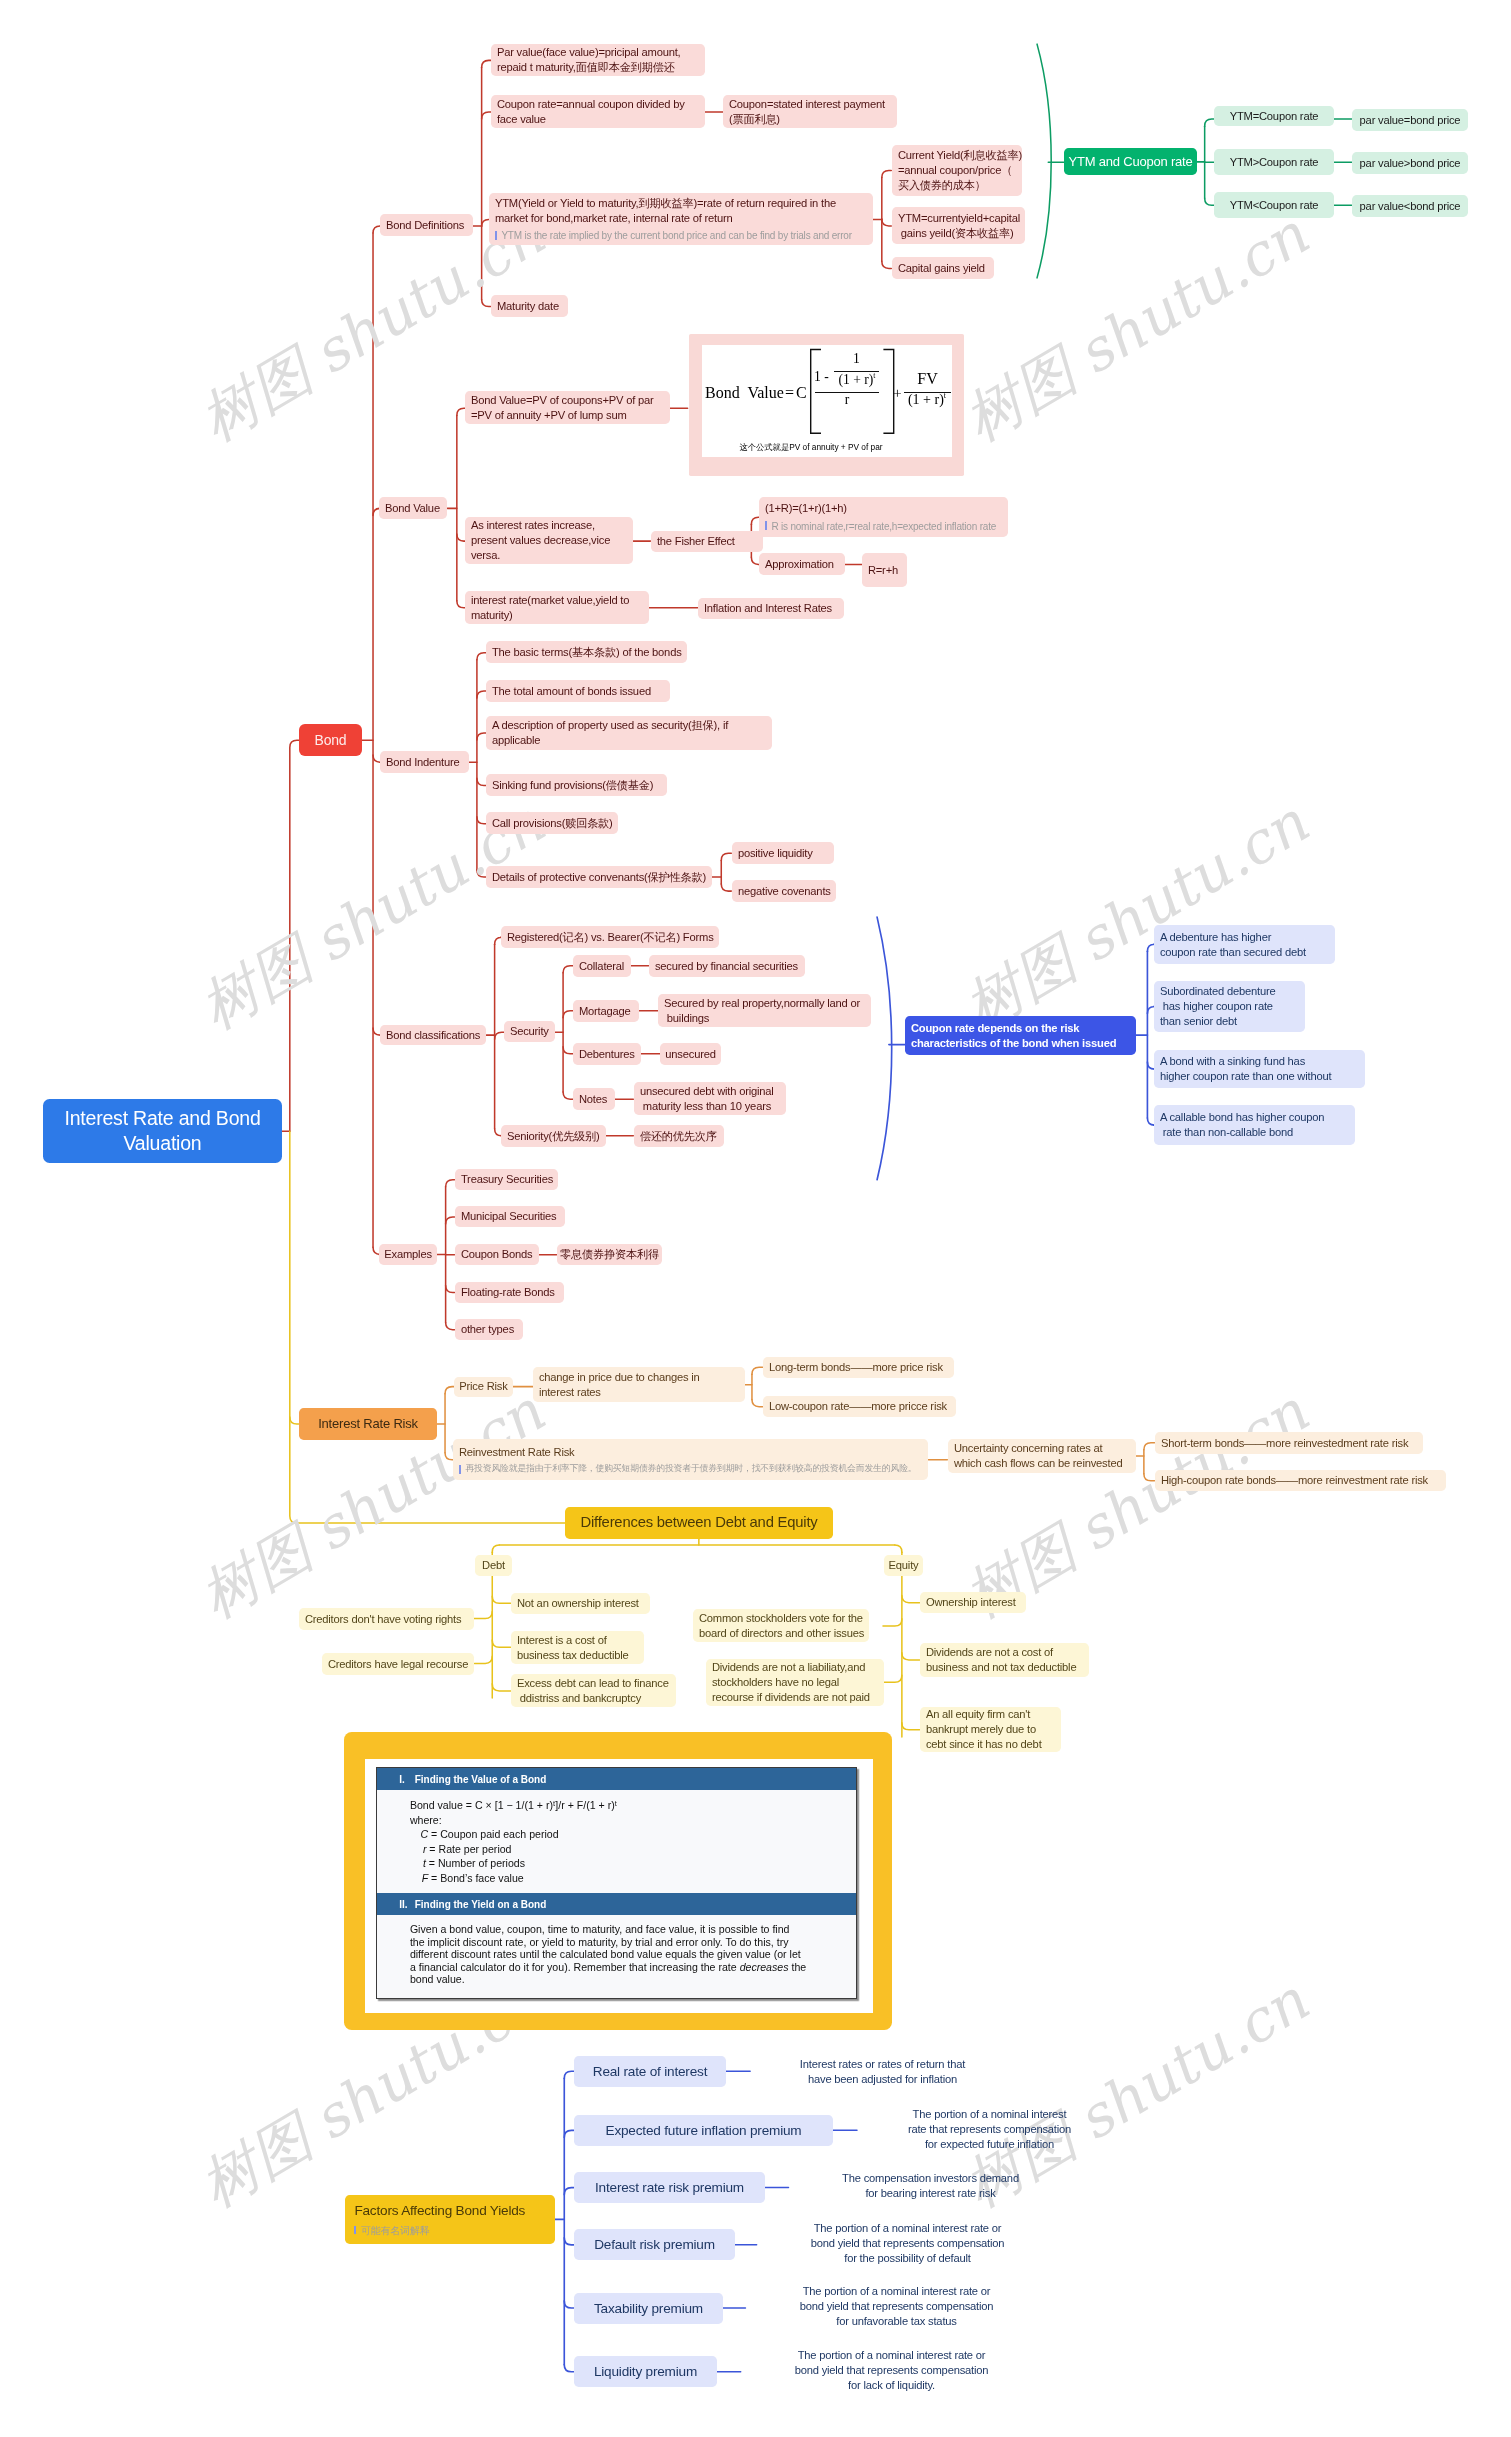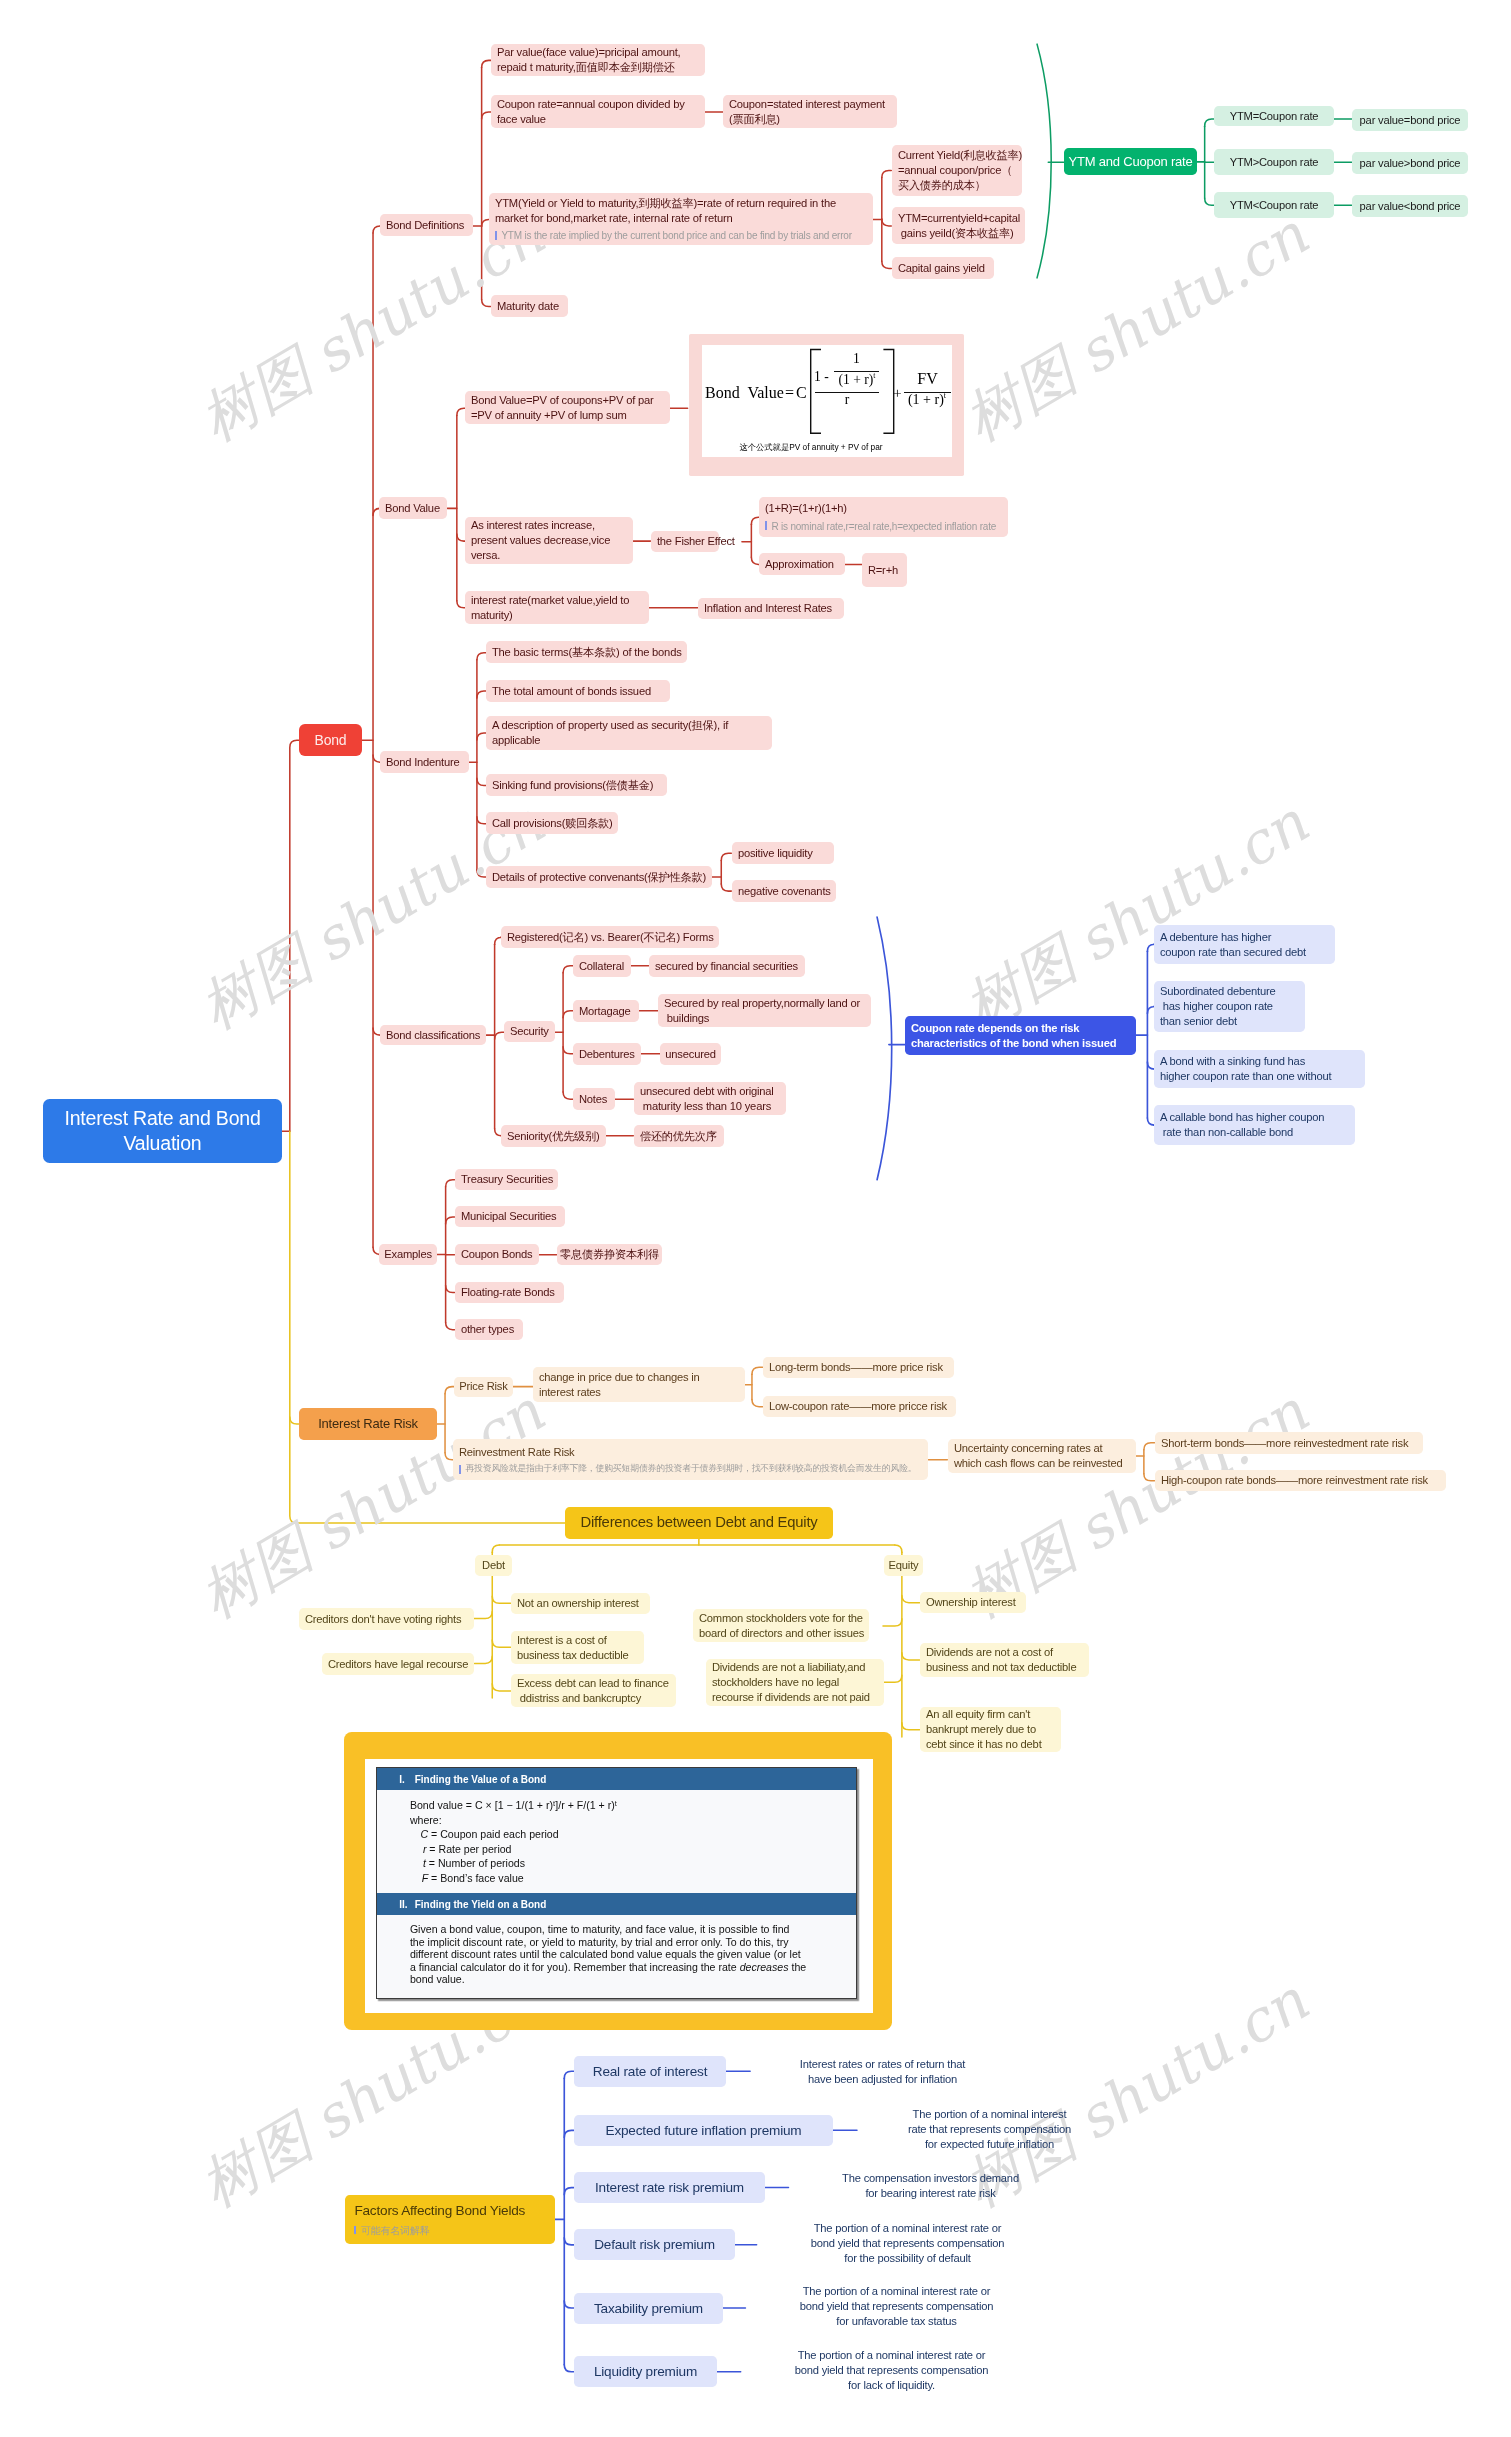--- a/index.html
+++ b/index.html
@@ -221,21 +221,21 @@
     <div class="nd greenlt c" style="left:1214px;top:192px;width:120px;height:26px;font-size:11.2px;padding:0 5.9px;"><span>YTM&lt;Coupon rate</span></div>
     <div class="nd greenlt c" style="left:1352px;top:109px;width:116px;height:22px;font-size:11.2px;padding:0 5.9px;"><span>par value=bond price</span></div>
     <div class="nd greenlt c" style="left:1352px;top:152px;width:116px;height:22px;font-size:11.2px;padding:0 5.9px;"><span>par value&gt;bond price</span></div>
     <div class="nd greenlt c" style="left:1352px;top:195px;width:116px;height:22px;font-size:11.2px;padding:0 5.9px;"><span>par value&lt;bond price</span></div>
     <div class="nd pink" style="left:379px;top:497px;width:68px;height:22px;font-size:11.2px;padding:0 5.9px;"><span>Bond Value</span></div>
     <div class="nd pink" style="left:465px;top:391px;width:205px;height:33px;font-size:11.2px;padding:0 5.9px;"><span>Bond Value=PV of coupons+PV of par
 =PV of annuity +PV of lump sum</span></div>
     <div class="nd pink" style="left:465px;top:517px;width:168px;height:47px;font-size:11.2px;padding:0 5.9px;"><span>As interest rates increase,
 present values decrease,vice
 versa.</span></div>
-    <div class="nd pink" style="left:651px;top:531px;width:68px;height:21px;font-size:11.2px;padding:0 5.9px;"><span>the Fisher Effect</span></div>
+    <div class="nd pink" style="left:651px;top:531px;width:112px;height:21px;font-size:11.2px;padding:0 5.9px;"><span>the Fisher Effect</span></div>
     <div class="nd pink" style="left:759px;top:497px;width:249px;height:40px;font-size:11.2px;padding:0 5.9px;"><span>(1+R)=(1+r)(1+h)</span><span class="note" style="font-size:10px">R is nominal rate,r=real rate,h=expected inflation rate</span></div>
     <div class="nd pink" style="left:759px;top:553px;width:86px;height:22px;font-size:11.2px;padding:0 5.9px;"><span>Approximation</span></div>
     <div class="nd pink" style="left:862px;top:553px;width:45px;height:34px;font-size:11.2px;padding:0 5.9px;"><span>R=r+h</span></div>
     <div class="nd pink" style="left:465px;top:591px;width:184px;height:33px;font-size:11.2px;padding:0 5.9px;"><span>interest rate(market value,yield to
 maturity)</span></div>
     <div class="nd pink" style="left:698px;top:598px;width:146px;height:21px;font-size:11.2px;padding:0 5.9px;"><span>Inflation and Interest Rates</span></div>
     <div class="nd pink" style="left:380px;top:751px;width:89px;height:22px;font-size:11.2px;padding:0 5.9px;"><span>Bond Indenture</span></div>
     <div class="nd pink" style="left:486px;top:641px;width:201px;height:22.4px;font-size:11.2px;padding:0 5.9px;"><span>The basic terms(基本条款) of the bonds</span></div>
     <div class="nd pink" style="left:486px;top:680px;width:184px;height:22.4px;font-size:11.2px;padding:0 5.9px;"><span>The total amount of bonds issued</span></div>
     <div class="nd pink" style="left:486px;top:716px;width:286px;height:34px;font-size:11.2px;padding:0 5.9px;"><span>A description of property used as security(担保), if

